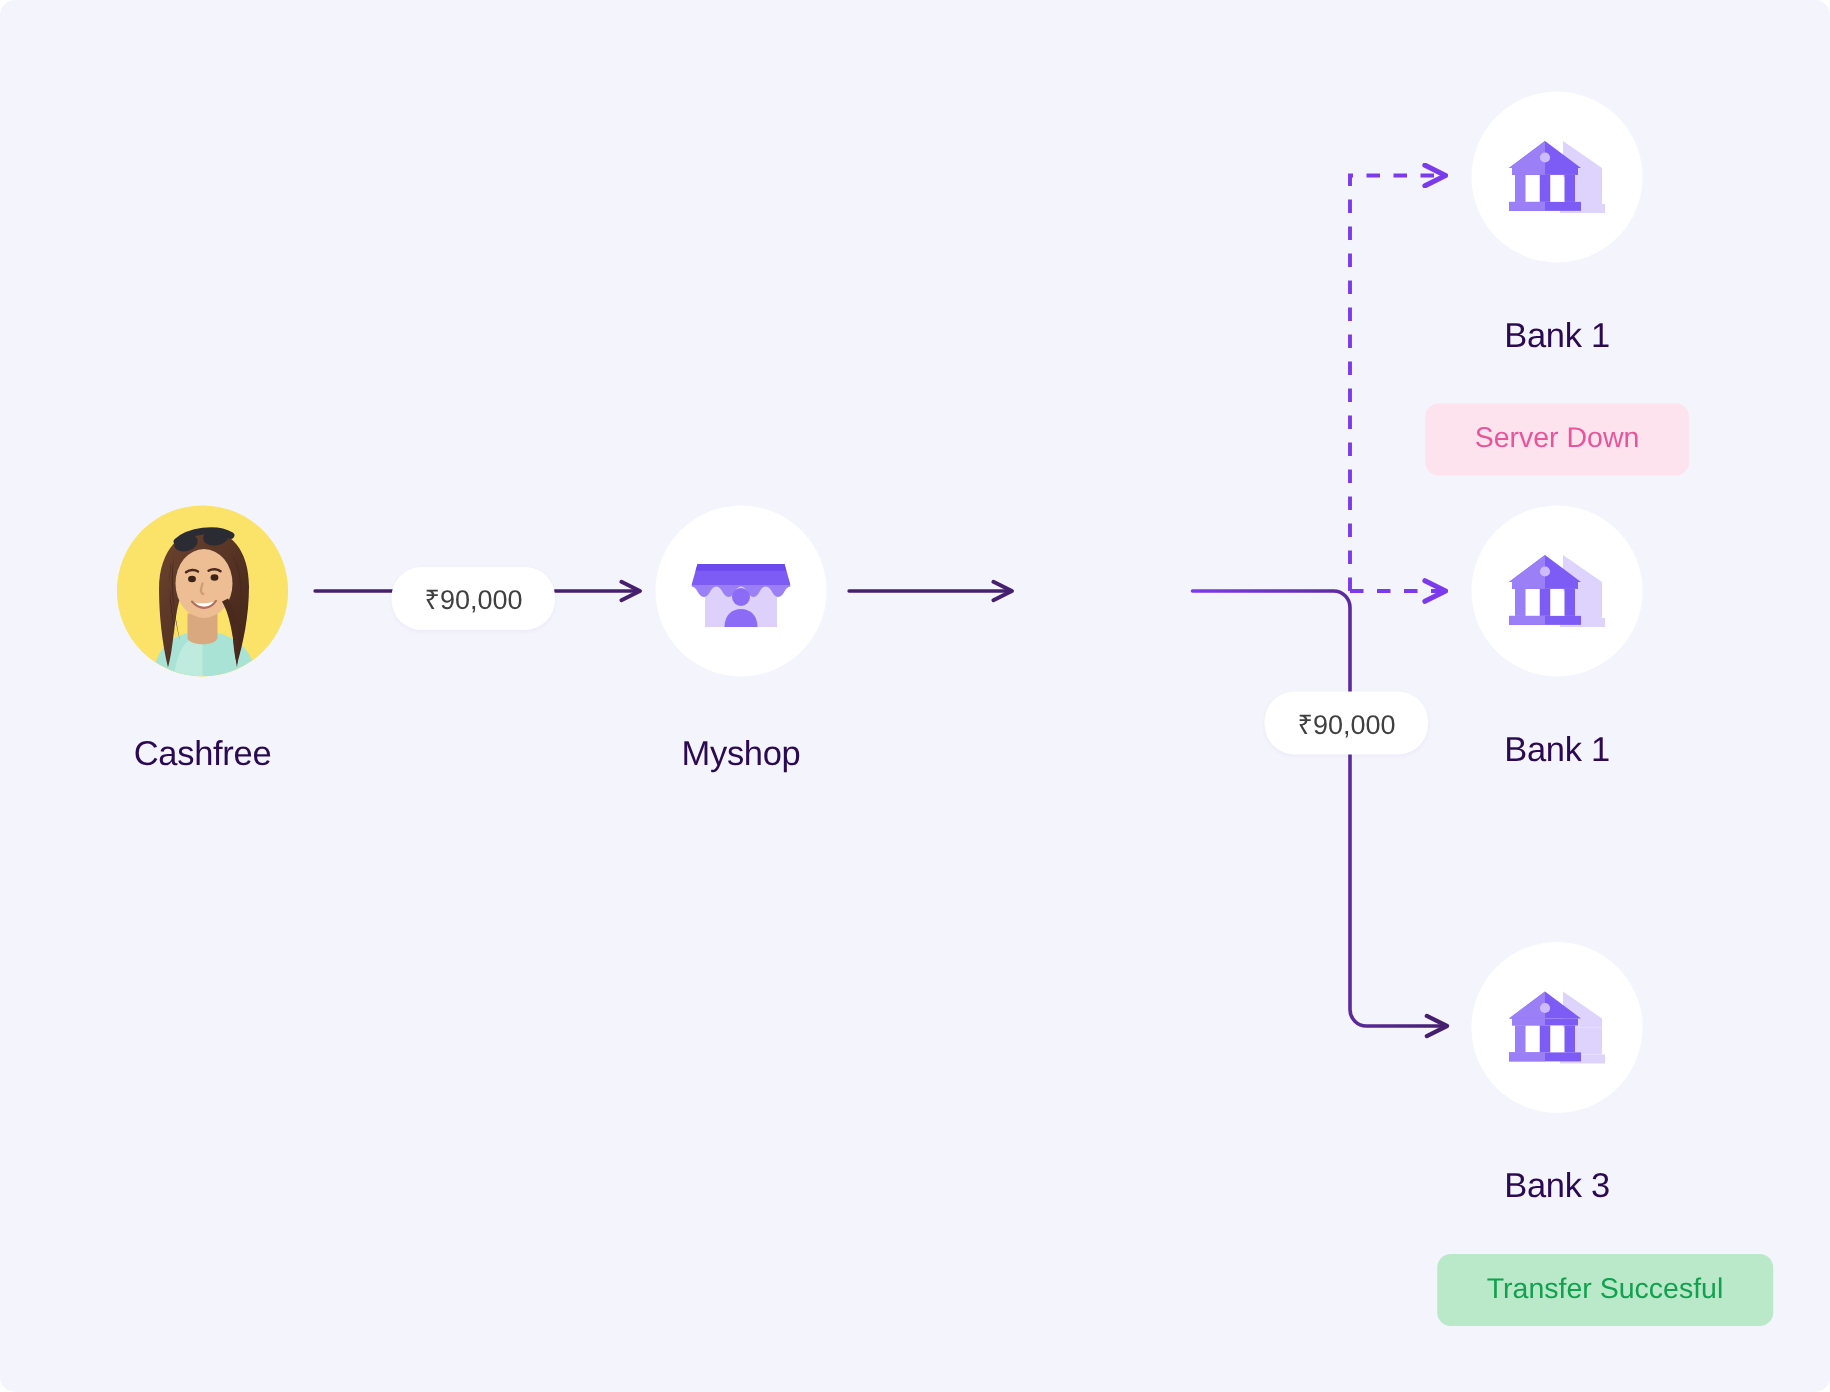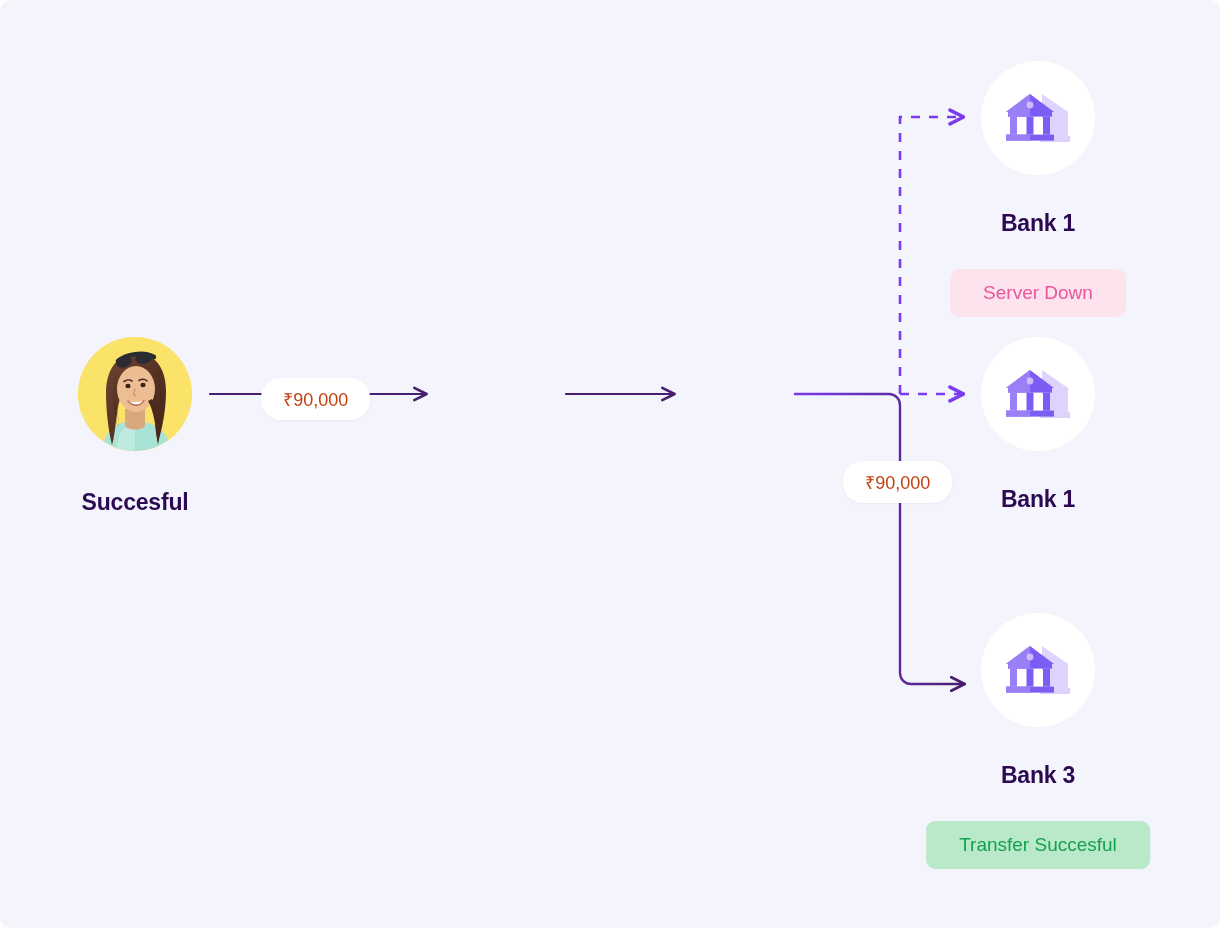--- a/index.html
+++ b/index.html
@@ -46,21 +46,21 @@
     background: #ffffff;
     display: flex;
     align-items: center;
     justify-content: center;
     overflow: hidden;
   }
 
   .node-label {
     margin-top: 26px;
     font-size: 23px;
-    font-weight: bold;
+    font-weight: normal;
     color: #2b0a52;
     text-align: center;
     line-height: 1.32;
     white-space: pre-line;
     letter-spacing: -0.2px;
   }
 
   
   #customer { left: 78px; top: 337px; width: 114px; }
   #customer .circle { background: #fbe36a; }
@@ -80,54 +80,54 @@
     display: flex;
     align-items: center;
     justify-content: center;
   }
   #cashfree .node-label { margin-top: 34px; }
 
   
   .bank { width: 114px; left: 981px; }
   #bank1 { top: 61px; }
   #bank2 { top: 337px; }
-  #bank3 { top: 613px; }
+  #bank3 { top: 628px; }
   .bank .node-label { margin-top: 33px; }
 
   .badge {
     margin-top: 16px;
     border-radius: 9px;
     font-size: 19px;
     padding: 13px 33px;
     white-space: nowrap;
     text-align: center;
     position: absolute;
     left: 50%;
     transform: translateX(-50%);
   }
   #bank1 .badge { top: 192px; }
   #bank2 .badge { top: 192px; }
-  #bank3 .badge { top: 192px; }
+  #bank3 .badge { top: 192px; margin-left: 32px; }
 
   .badge-error {
     background: #fde3ee;
     color: #e9559a;
   }
   .badge-success {
     background: #b9e9c8;
     color: #13a150;
   }
 
   
   .pill {
     position: absolute;
     background: #ffffff;
     border-radius: 20px;
     font-size: 18px;
-    color: #c2410c;
+    color: #404040;
     padding: 9px 22px;
     white-space: nowrap;
     box-shadow: 0 1px 3px rgba(60,20,110,0.05);
   }
   #pill1 { left: 261px; top: 378px; }
   #pill2 { left: 843px; top: 461px; }
 
   .avatar-svg { display: block; }
 </style>
 </head>
@@ -202,23 +202,39 @@
 
           <path d="M57 52 C56 56 55 58 57.5 59" fill="none" stroke="#cf9c74" stroke-width="1.5" stroke-linecap="round"></path>
 
           <path d="M50 64 C55 69 62 68.6 66 63.6 C61 65.6 54 65.8 50 64 Z" fill="#ffffff"></path>
           <path d="M50 64 C55 70 62 69.4 66 63.6" fill="none" stroke="#b4705c" stroke-width="1.4" stroke-linecap="round"></path>
 
           <path d="M74 62 C82 74 82 94 80 108 C78 92 76 74 70 64 Z" fill="#4a2a1c"></path>
         </g>
       </svg>
     </div>
-    <div class="node-label">Succesful</div>
-  </div>
-
+    <div class="node-label">Cashfree</div>
+  </div>
+
+  <div class="node" id="myshop">
+    <div class="circle">
+      <svg width="66" height="60" viewBox="0 0 66 60">
+
+        <rect x="9" y="22" width="48" height="32" fill="#ddd0fb"></rect>
+
+        <path d="M4 12 H62 L66 26 H0 Z" fill="#7c5cf5"></path>
+        <path d="M0 26 h66 v1 c-4.1 0 -4.1 7 -8.2 7 s-4.1 -7 -8.3 -7 c-4.1 0 -4.1 7 -8.2 7 s-4.2 -7 -8.3 -7 c-4.1 0 -4.1 7 -8.2 7 s-4.2 -7 -8.3 -7 c-4.1 0 -4.1 7 -8.2 7 S4.1 27 0 27 Z" fill="#9b7ff7"></path>
+        <path d="M4 12 H62 L63.3 16.5 H2.7 Z" fill="#6b49ec"></path>
+
+        <circle cx="33" cy="34" r="6" fill="#8c6cf6"></circle>
+        <path d="M22 54 C22 46 27 42 33 42 C39 42 44 46 44 54 Z" fill="#8c6cf6"></path>
+      </svg>
+    </div>
+    <div class="node-label">Myshop</div>
+  </div>
 
 
   <div class="node bank" id="bank1">
     <div class="circle">
       <svg width="64" height="56" viewBox="0 0 64 56">
         <path d="M36 4 L62 22 L62 28 L36 28 Z" fill="#ddd3fd"></path>
         <rect x="38" y="28" width="24" height="18" fill="#ddd3fd"></rect>
         <rect x="34" y="46" width="30" height="6" fill="#ddd3fd"></rect>
         <path d="M24 4 L48 22 L0 22 Z" fill="#7c5cf5"></path>
         <path d="M24 4 L24 22 L0 22 Z" fill="#9b7ff7"></path>

